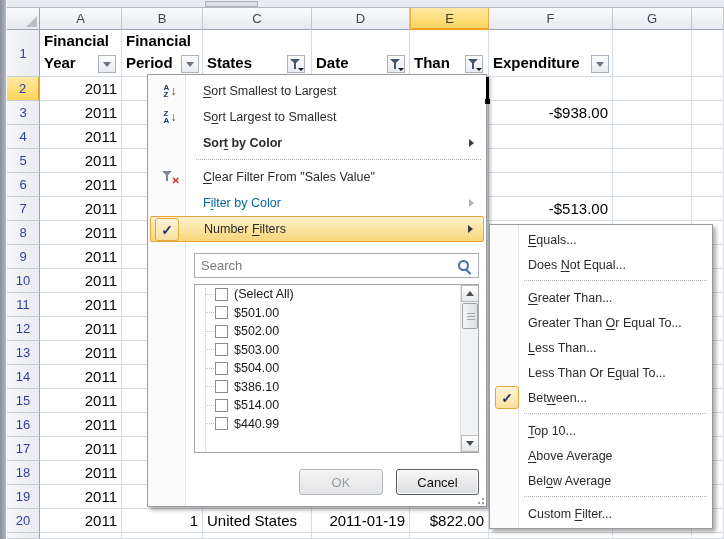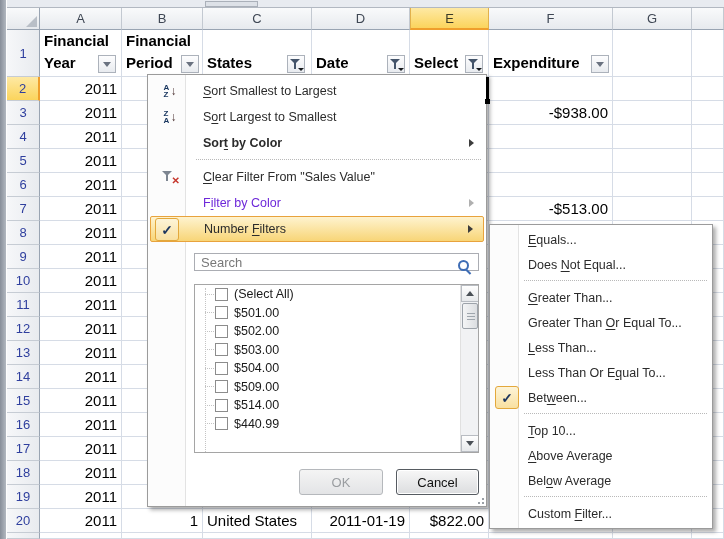--- a/index.html
+++ b/index.html
@@ -59,21 +59,21 @@
   .sel-bar{position:absolute;left:486px;top:77px;width:3px;height:23px;background:#000;z-index:55;}
   .sel-handle{position:absolute;left:485px;top:99px;width:5px;height:5px;background:#000;z-index:55;}
 
   
   .menu{position:absolute;left:147px;top:74px;width:340px;height:433px;background:#FFF;
     border:1px solid #9B9B9B;box-shadow:3px 3px 4px rgba(0,0,0,.32);z-index:50;}
   .menu-gutter{position:absolute;left:0;top:0;bottom:0;width:38px;background:#FCFCFC;
     border-right:1px solid #E3E3E3;}
   .mitem{position:absolute;left:2px;right:2px;height:26px;display:flex;align-items:center;
     padding-left:53px;font-size:12.5px;color:#2B2B2B;}
-  .mitem.disabled{color:#6d28d9;}
+  .mitem.disabled{color:#0369a1;}
   .mitem.highlighted{background:linear-gradient(#FEF3CF,#F8D577);border:1px solid #E8A33D;
     border-radius:2px;}
   .msep{position:absolute;left:48px;right:5px;height:0;border-top:1px dotted #B9B9B9;}
   .micon{position:absolute;left:6px;width:28px;display:flex;align-items:center;
     justify-content:center;}
   .marrow{position:absolute;right:10px;width:0;height:0;border-top:4px solid transparent;
     border-bottom:4px solid transparent;border-left:5px solid #3C3C3C;}
   .marrow.disabled{border-left-color:#B0B0B0;}
   .sort-icon{display:flex;align-items:center;}
   .szl{display:flex;flex-direction:column;font-weight:bold;font-size:8px;line-height:7px;
@@ -85,21 +85,21 @@
     border-left:5px solid transparent;border-right:5px solid transparent;
     border-top:5px solid #7D8691;}
   .cf-funnel::after{content:"";position:absolute;left:4px;top:4px;width:2px;height:6px;
     background:#7D8691;}
   .cf-x{position:absolute;right:-2px;bottom:-2px;color:#C5352B;font-size:10px;
     font-weight:bold;line-height:10px;}
   .mcheck{position:absolute;left:4px;top:1px;width:24px;height:23px;border:1px solid #E3A83C;
     border-radius:3px;background:linear-gradient(#FDF4D8,#F9E0A0);color:#1C355E;font-weight:bold;
     font-size:14px;display:flex;align-items:center;justify-content:center;}
 
-  .search-box{position:absolute;left:46px;top:178px;width:285px;height:18px;
+  .search-box{position:absolute;left:46px;top:178px;width:285px;height:25px;
     border:1px solid #ABADB3;background:#fff;}
   .search-input{position:absolute;left:0;top:0;width:100%;height:100%;border:none;outline:none;
     padding:0 24px 0 6px;font-size:13px;color:#333;font-family:"Liberation Sans",sans-serif;
     background:transparent;}
   .search-input::placeholder{color:#787878;}
   .mag{position:absolute;right:7px;top:6px;width:13px;height:13px;}
   .mag::before{content:"";position:absolute;left:0;top:0;width:7px;height:7px;
     border:2px solid #3E6DB5;border-radius:50%;}
   .mag::after{content:"";position:absolute;left:9px;top:9px;width:6px;height:2px;
     background:#3E6DB5;transform:rotate(45deg);transform-origin:0 0;}
@@ -227,21 +227,21 @@
           <div>Date</div>
         </div>
         <div class="fbtn" style="right: 4px;">
           <div class="hfunnel">
             <div class="harr"></div>
           </div>
         </div>
       </div>
       <div class="hcell" style="left: 410px; top: 30px; width: 79px; height: 47px;">
         <div class="hlines">
-          <div>Select</div>
+          <div>Than</div>
         </div>
         <div class="fbtn" style="right: 5px;">
           <div class="hfunnel">
             <div class="harr"></div>
           </div>
         </div>
       </div>
       <div class="hcell" style="left: 489px; top: 30px; width: 124px; height: 47px;">
         <div class="hlines">
           <div>Expenditure</div>
@@ -494,21 +494,21 @@
             <span class="ltext">$503.00</span>
           </div>
           <div class="litem">
             <div class="tree-stub"></div>
             <div class="cb"></div>
             <span class="ltext">$504.00</span>
           </div>
           <div class="litem">
             <div class="tree-stub"></div>
             <div class="cb"></div>
-            <span class="ltext">$509.00</span>
+            <span class="ltext">$386.10</span>
           </div>
           <div class="litem">
             <div class="tree-stub"></div>
             <div class="cb"></div>
             <span class="ltext">$514.00</span>
           </div>
           <div class="litem">
             <div class="tree-stub"></div>
             <div class="cb"></div>
             <span class="ltext">$440.99</span>

